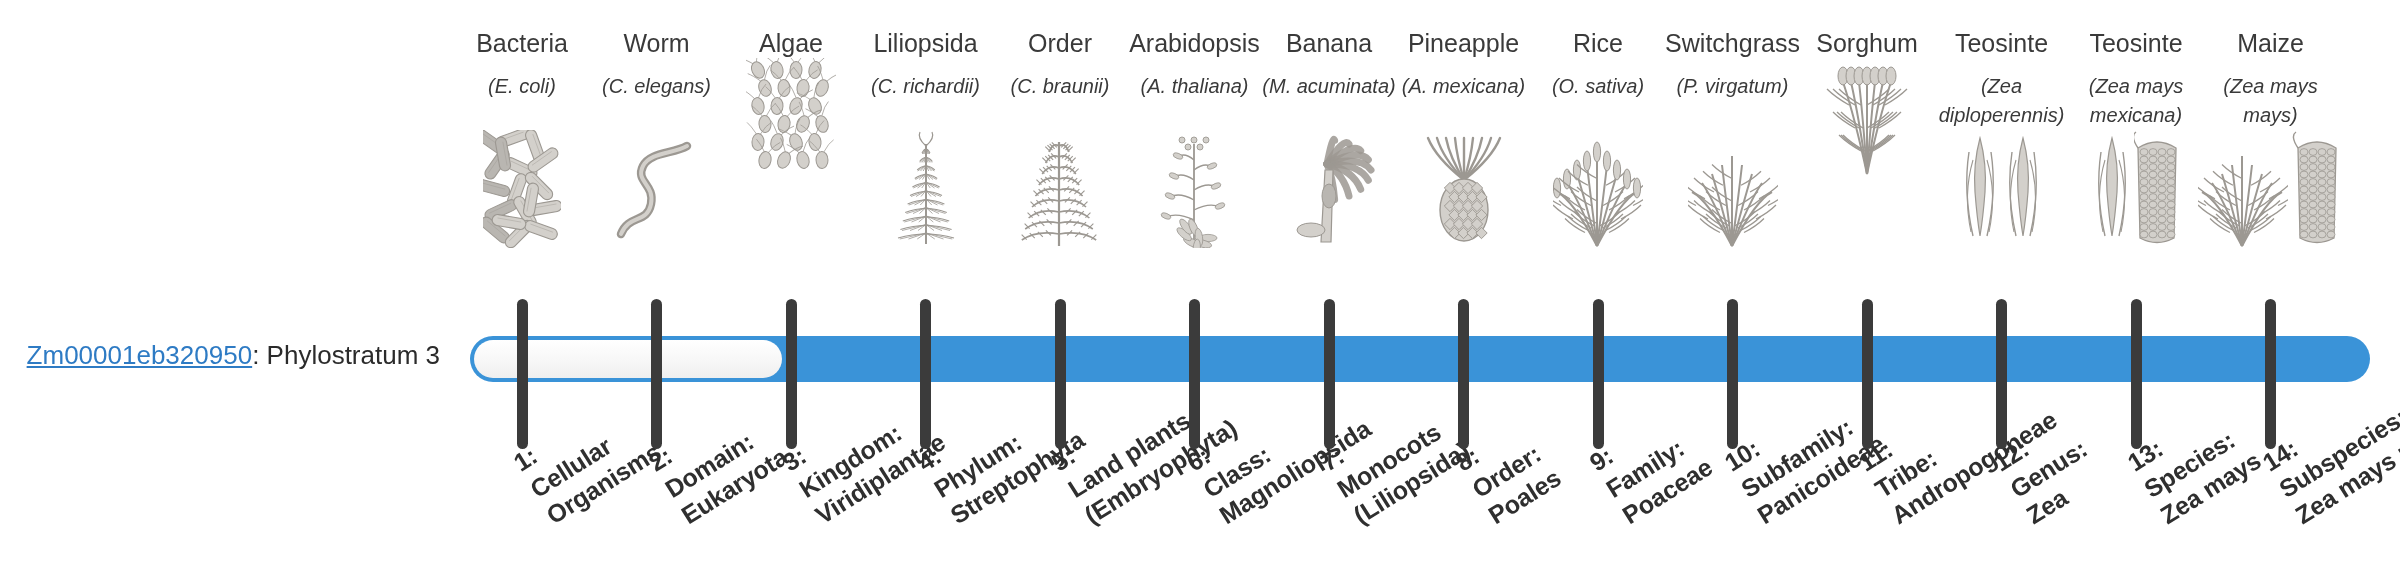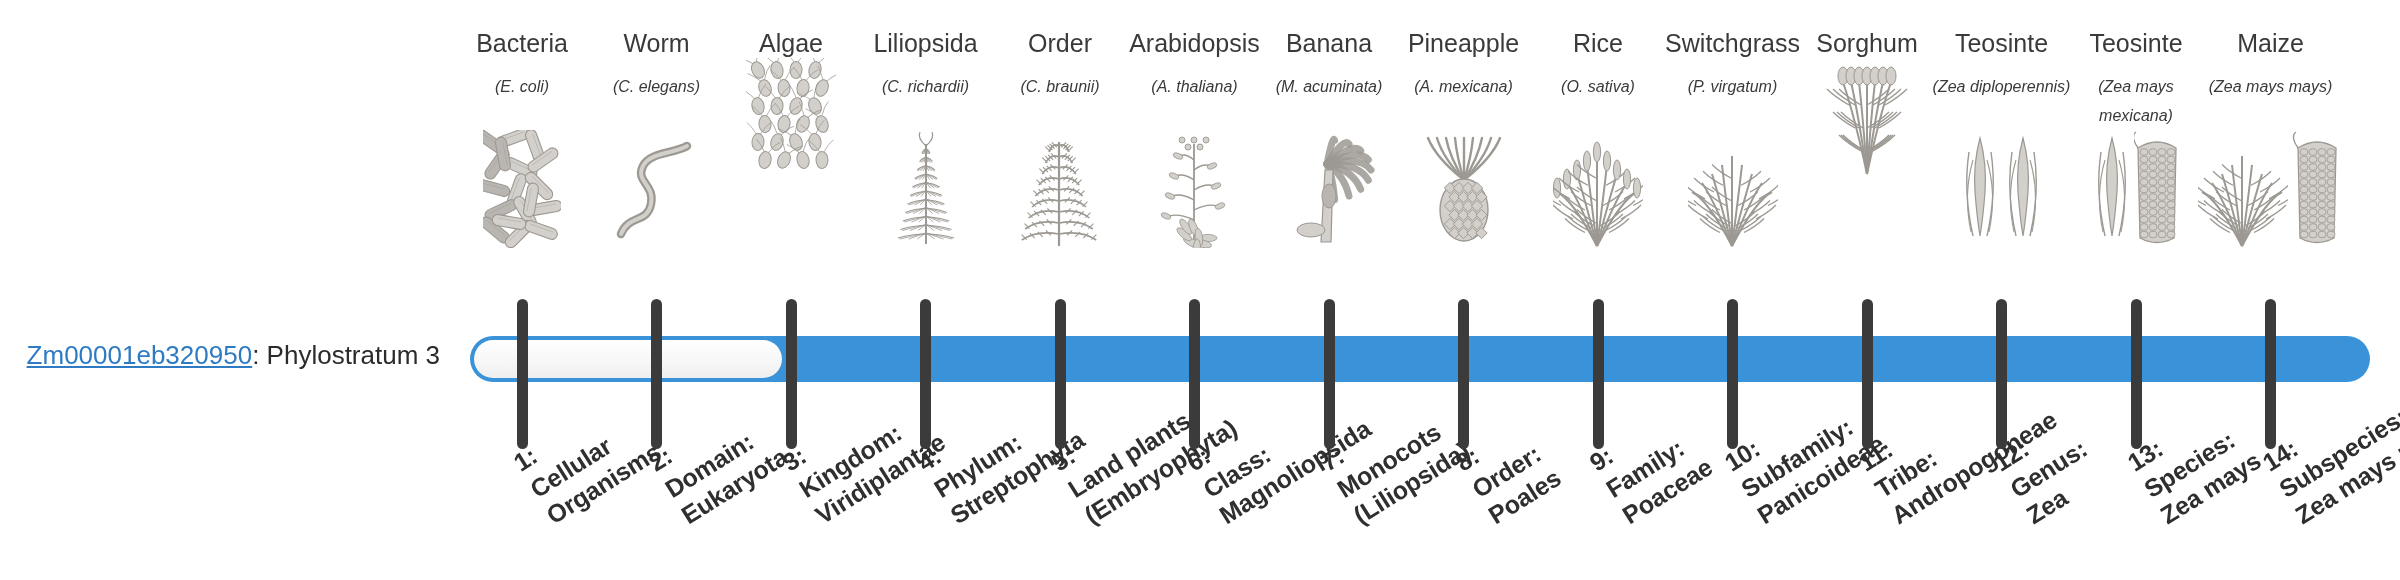--- a/index.html
+++ b/index.html
@@ -74,21 +74,21 @@
     width: 150px;
     text-align: center;
   }
   .common {
     font-size: 25px;
     color: #3a3a3a;
     line-height: 30px;
     height: 32px;
   }
   .sci {
-    font-size: 16px;
+    font-size: 20px;
     font-style: italic;
     color: #3a3a3a;
     line-height: 29px;
     margin-top: 12px;
     height: 60px;
   }
   .organism {
     margin-top: 4px;
     height: 112px;
     display: flex;

